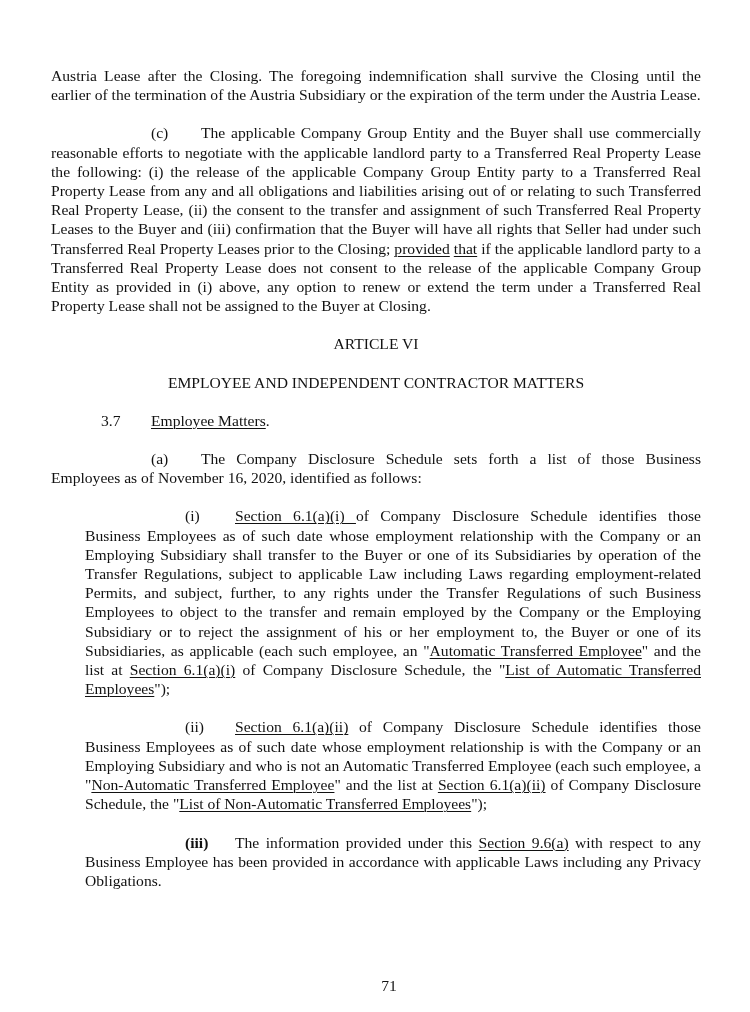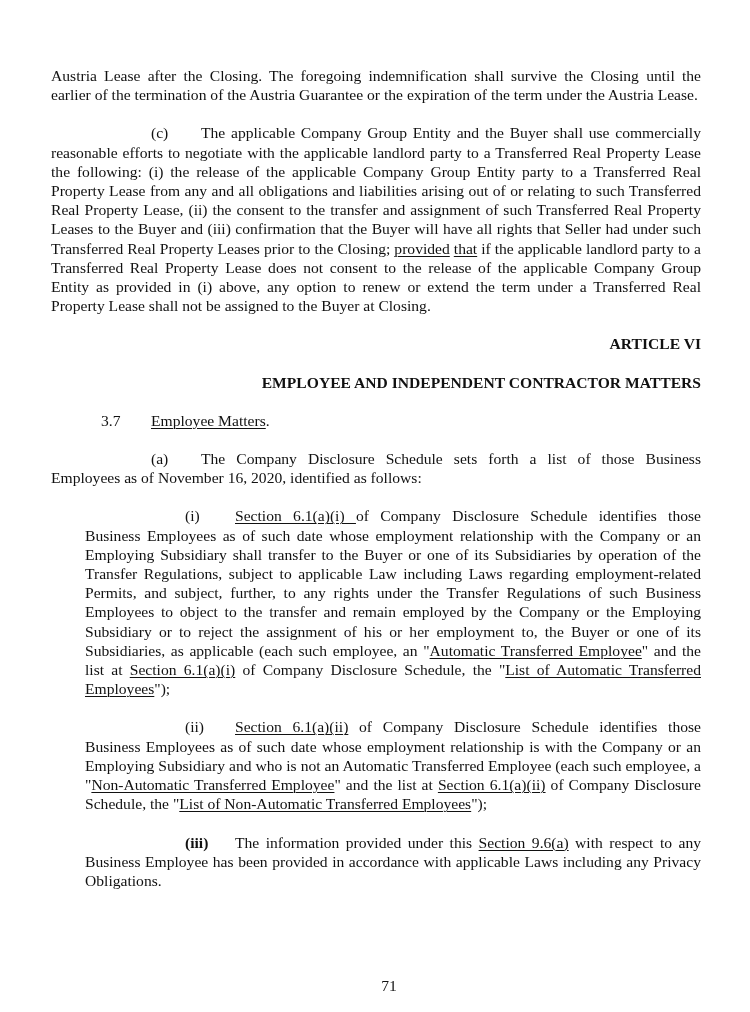--- a/index.html
+++ b/index.html
@@ -6,32 +6,32 @@
   body {
     width: 750px; height: 1012px; position: relative; overflow: hidden;
     font-family: "Liberation Serif", "DejaVu Serif", serif;
     color: #111111;
     font-size: 15.6px;
     line-height: 19.2px;
   }
   .page { position: absolute; left: 51px; top: 66px; width: 650px; }
   p { margin: 0; text-align: justify; }
   .gap { height: 19px; }
-  .center { text-align: right; font-weight: bold; }
+  .center { text-align: center; }
   .ind-block { margin-left: 34px; }
   .num { display: inline-block; }
   u { text-underline-offset: 2px; text-decoration-thickness: 1px; }
   .page-number { position: absolute; left: 14px; width: 750px; top: 976px; text-align: center; }
 </style>
 </head>
 <body>
 
 <div class="page">
 
-  <p>Austria Lease after the Closing. The foregoing indemnification shall survive the Closing until the earlier of the termination of the Austria Guarantee or the expiration of the term under the Austria Lease.</p>
+  <p>Austria Lease after the Closing. The foregoing indemnification shall survive the Closing until the earlier of the termination of the Austria Subsidiary or the expiration of the term under the Austria Lease.</p>
 
   <div class="gap"></div>
 
   <p><span style="display:inline-block;width:100px;"></span><span class="num" style="width:50px;">(c)</span><span>The applicable Company Group Entity and the Buyer shall use commercially reasonable efforts to negotiate with the applicable landlord party to a Transferred Real Property Lease the following: (i) the  release of the applicable Company Group Entity party to a Transferred Real Property Lease from any and all obligations and liabilities arising out of or relating to such Transferred Real Property Lease, (ii) the consent to the transfer and assignment of such Transferred Real Property Leases to the Buyer and (iii) confirmation that the Buyer will have all rights that Seller had under such Transferred Real Property Leases prior to the Closing; </span><u>provided</u> <u>that</u><span> if the applicable landlord party to a Transferred Real Property Lease does not consent to the release of the applicable Company Group Entity as provided in (i) above, any option to renew or extend the term under a Transferred Real Property Lease shall not be assigned to the Buyer at Closing.</span></p>
 
   <div class="gap"></div>
 
   <p class="center">ARTICLE VI</p>
 
   <div class="gap"></div>

